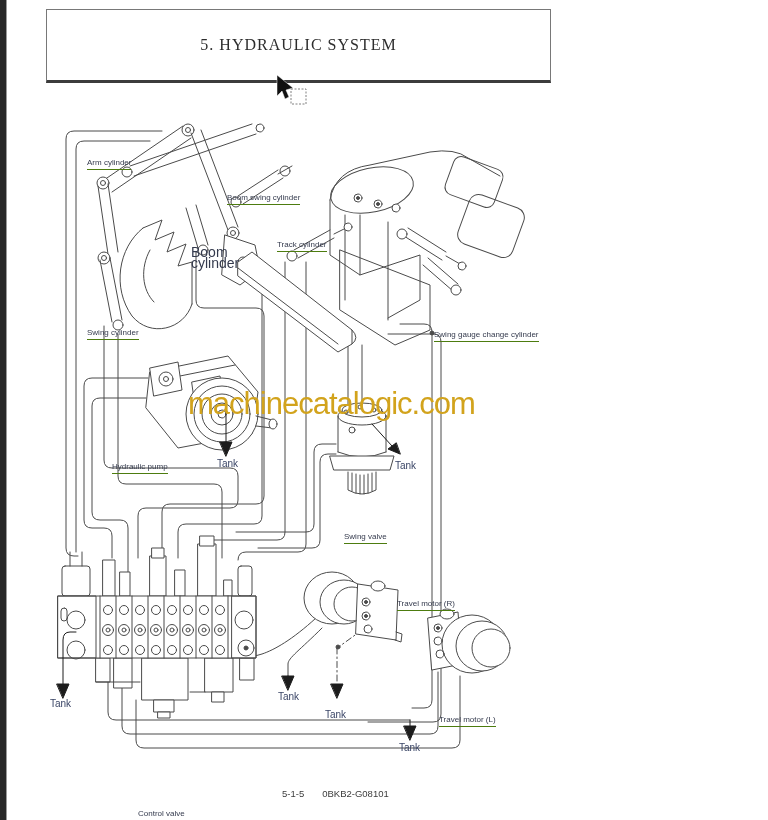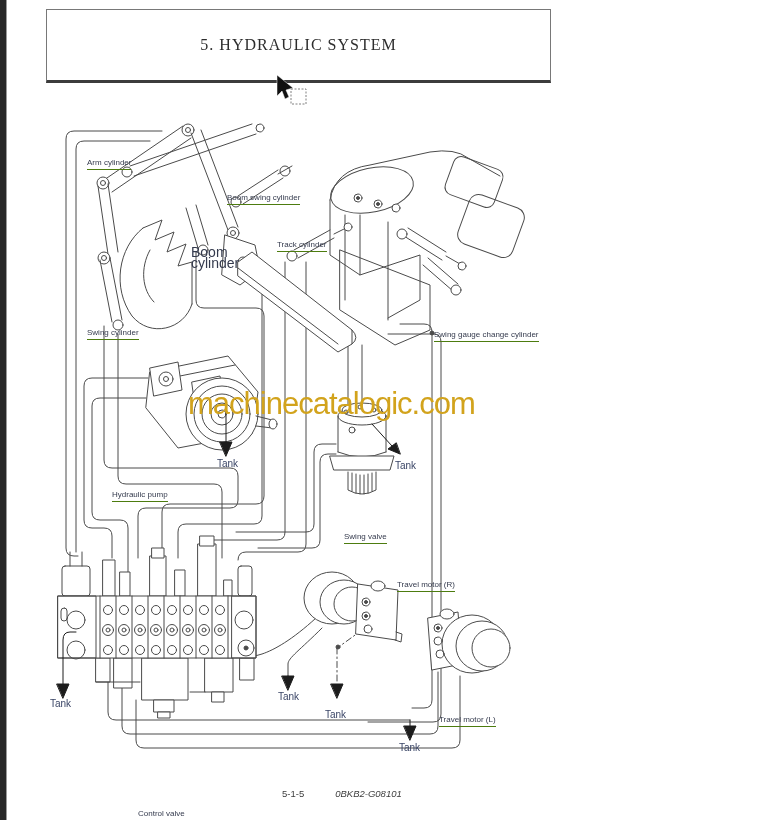--- a/index.html
+++ b/index.html
@@ -11,23 +11,23 @@
              border:1px solid #787878;border-bottom:3px solid #3c3c3c;
              display:flex;align-items:center;justify-content:center;box-sizing:border-box;}
   #title-box .title{font-family:"Liberation Serif",serif;font-size:16px;color:#2d2d2d;
                     letter-spacing:1px;}
   #diagram-svg{position:absolute;left:0;top:0;z-index:1;}
   .lbl{position:absolute;z-index:6;font-size:8px;color:#343a4d;white-space:nowrap;line-height:10px;}
   .lbl.u{border-bottom:1px solid #4d7c0f;padding-bottom:1px;margin-top:36px;}
   .tank{position:absolute;z-index:6;font-size:10px;color:#3a4566;white-space:nowrap;}
   #watermark{position:absolute;left:168px;top:386px;z-index:5;
              font-size:31px;font-weight:normal;letter-spacing:-1px;color:#D2A31C;margin-left:20px;}
-  #footer{position:absolute;left:282px;top:788px;z-index:6;display:flex;gap:31px;
+  #footer{position:absolute;left:282px;top:788px;z-index:6;display:flex;gap:18px;
           font-size:9.5px;color:#3c3c3c;}
-  #footer .code{font-style:italic;}
+  #footer .code{}
   .boomcyl-wrap{position:absolute;left:191px;top:247px;z-index:6;font-size:14px;color:#343a4d;line-height:11px;}
 </style>
 </head>
 <body>
 
 <div id="page">
 
   <div id="edge-bar"></div>
 
   <div id="title-box">
@@ -279,23 +279,23 @@
 
   <span class="lbl u" style="left:87px;top:122px">Arm cylinder</span>
   <span class="lbl u" style="left:227px;top:157px">Boom swing cylinder</span>
   <span class="lbl u" style="left:277px;top:204px">Track cylinder</span>
   <div class="boomcyl-wrap">
     <div>Boom</div>
     <div class="u2" style="display:inline-block">cylinder</div>
   </div>
   <span class="lbl u" style="left:87px;top:292px">Swing cylinder</span>
   <span class="lbl u" style="left:434px;top:294px">Swing gauge change cylinder</span>
-  <span class="lbl u" style="left:112px;top:454px">Hydraulic pump</span>
+  <span class="lbl u" style="left:112px;top:426px">Hydraulic pump</span>
   <span class="lbl u" style="left:344px;top:496px">Swing valve</span>
-  <span class="lbl u" style="left:397px;top:544px">Travel motor (R)</span>
+  <span class="lbl u" style="left:397px;top:563px">Travel motor (R)</span>
   <span class="lbl u" style="left:439px;top:679px">Travel motor (L)</span>
   <span class="lbl u" style="left:138px;top:773px">Control valve</span>
 
   <span class="tank" style="left:217px;top:458px">Tank</span>
   <span class="tank" style="left:395px;top:460px">Tank</span>
   <span class="tank" style="left:50px;top:698px">Tank</span>
   <span class="tank" style="left:278px;top:691px">Tank</span>
   <span class="tank" style="left:325px;top:709px">Tank</span>
   <span class="tank" style="left:399px;top:742px">Tank</span>
 

